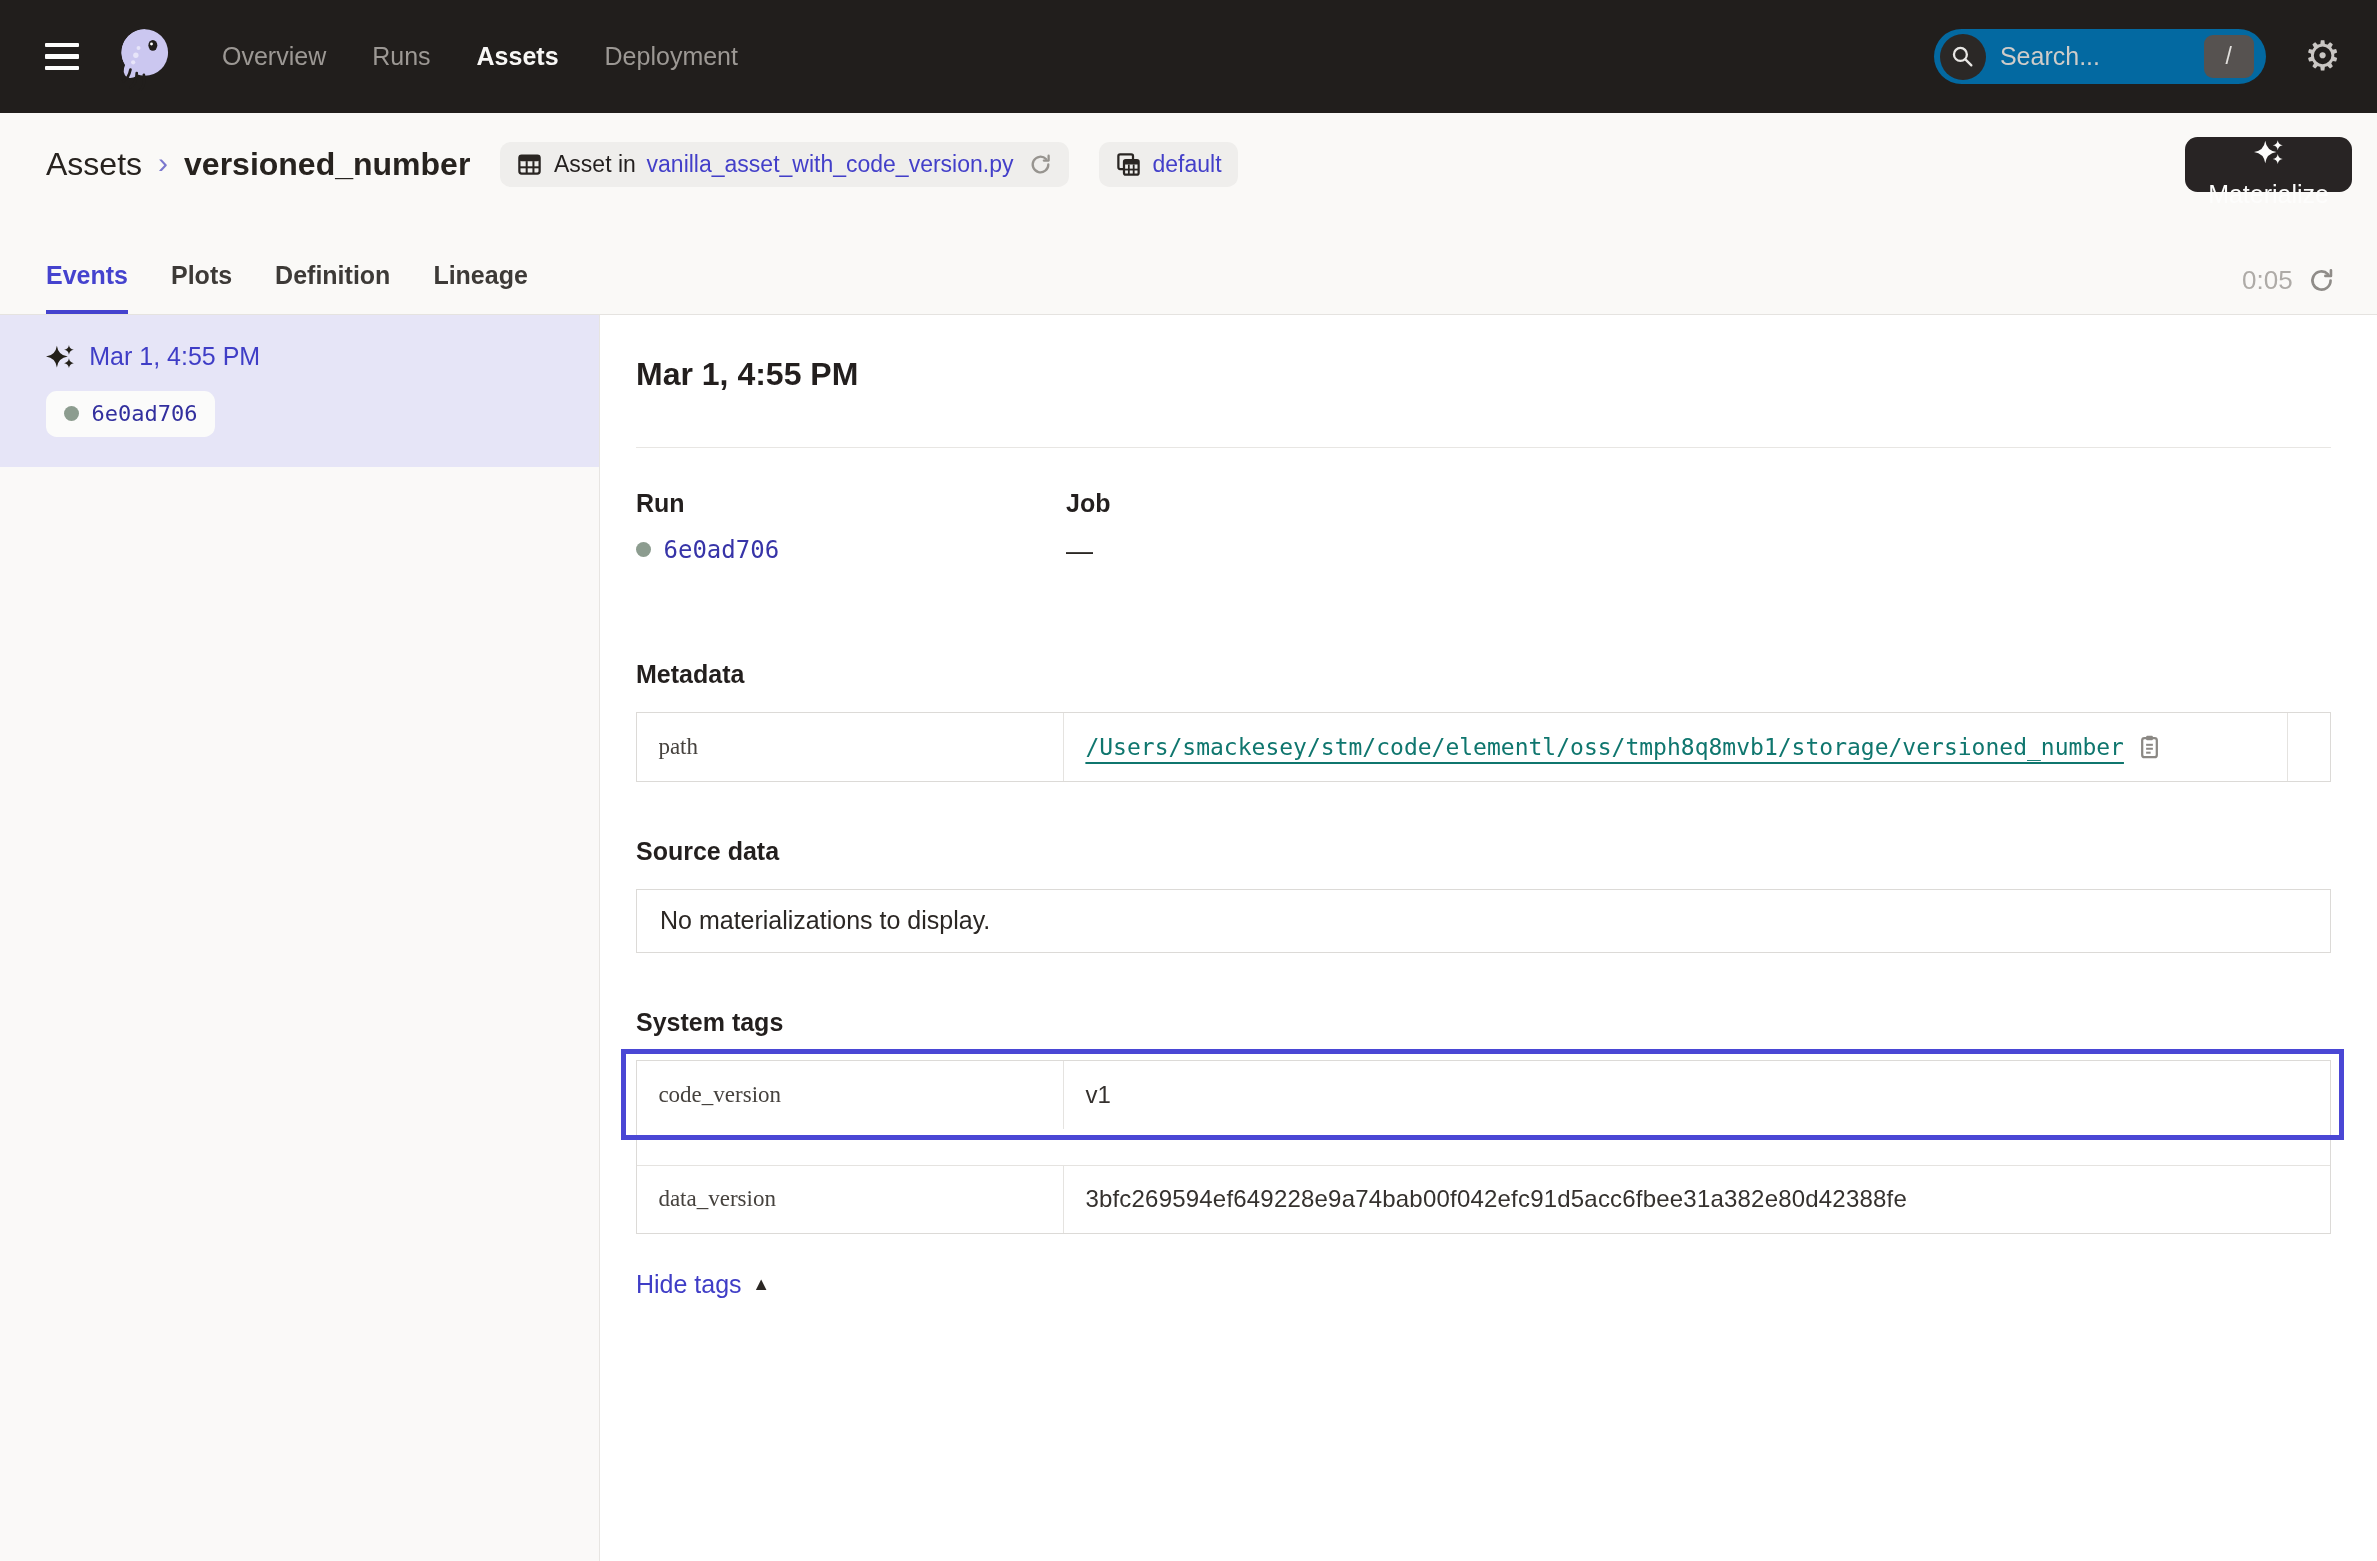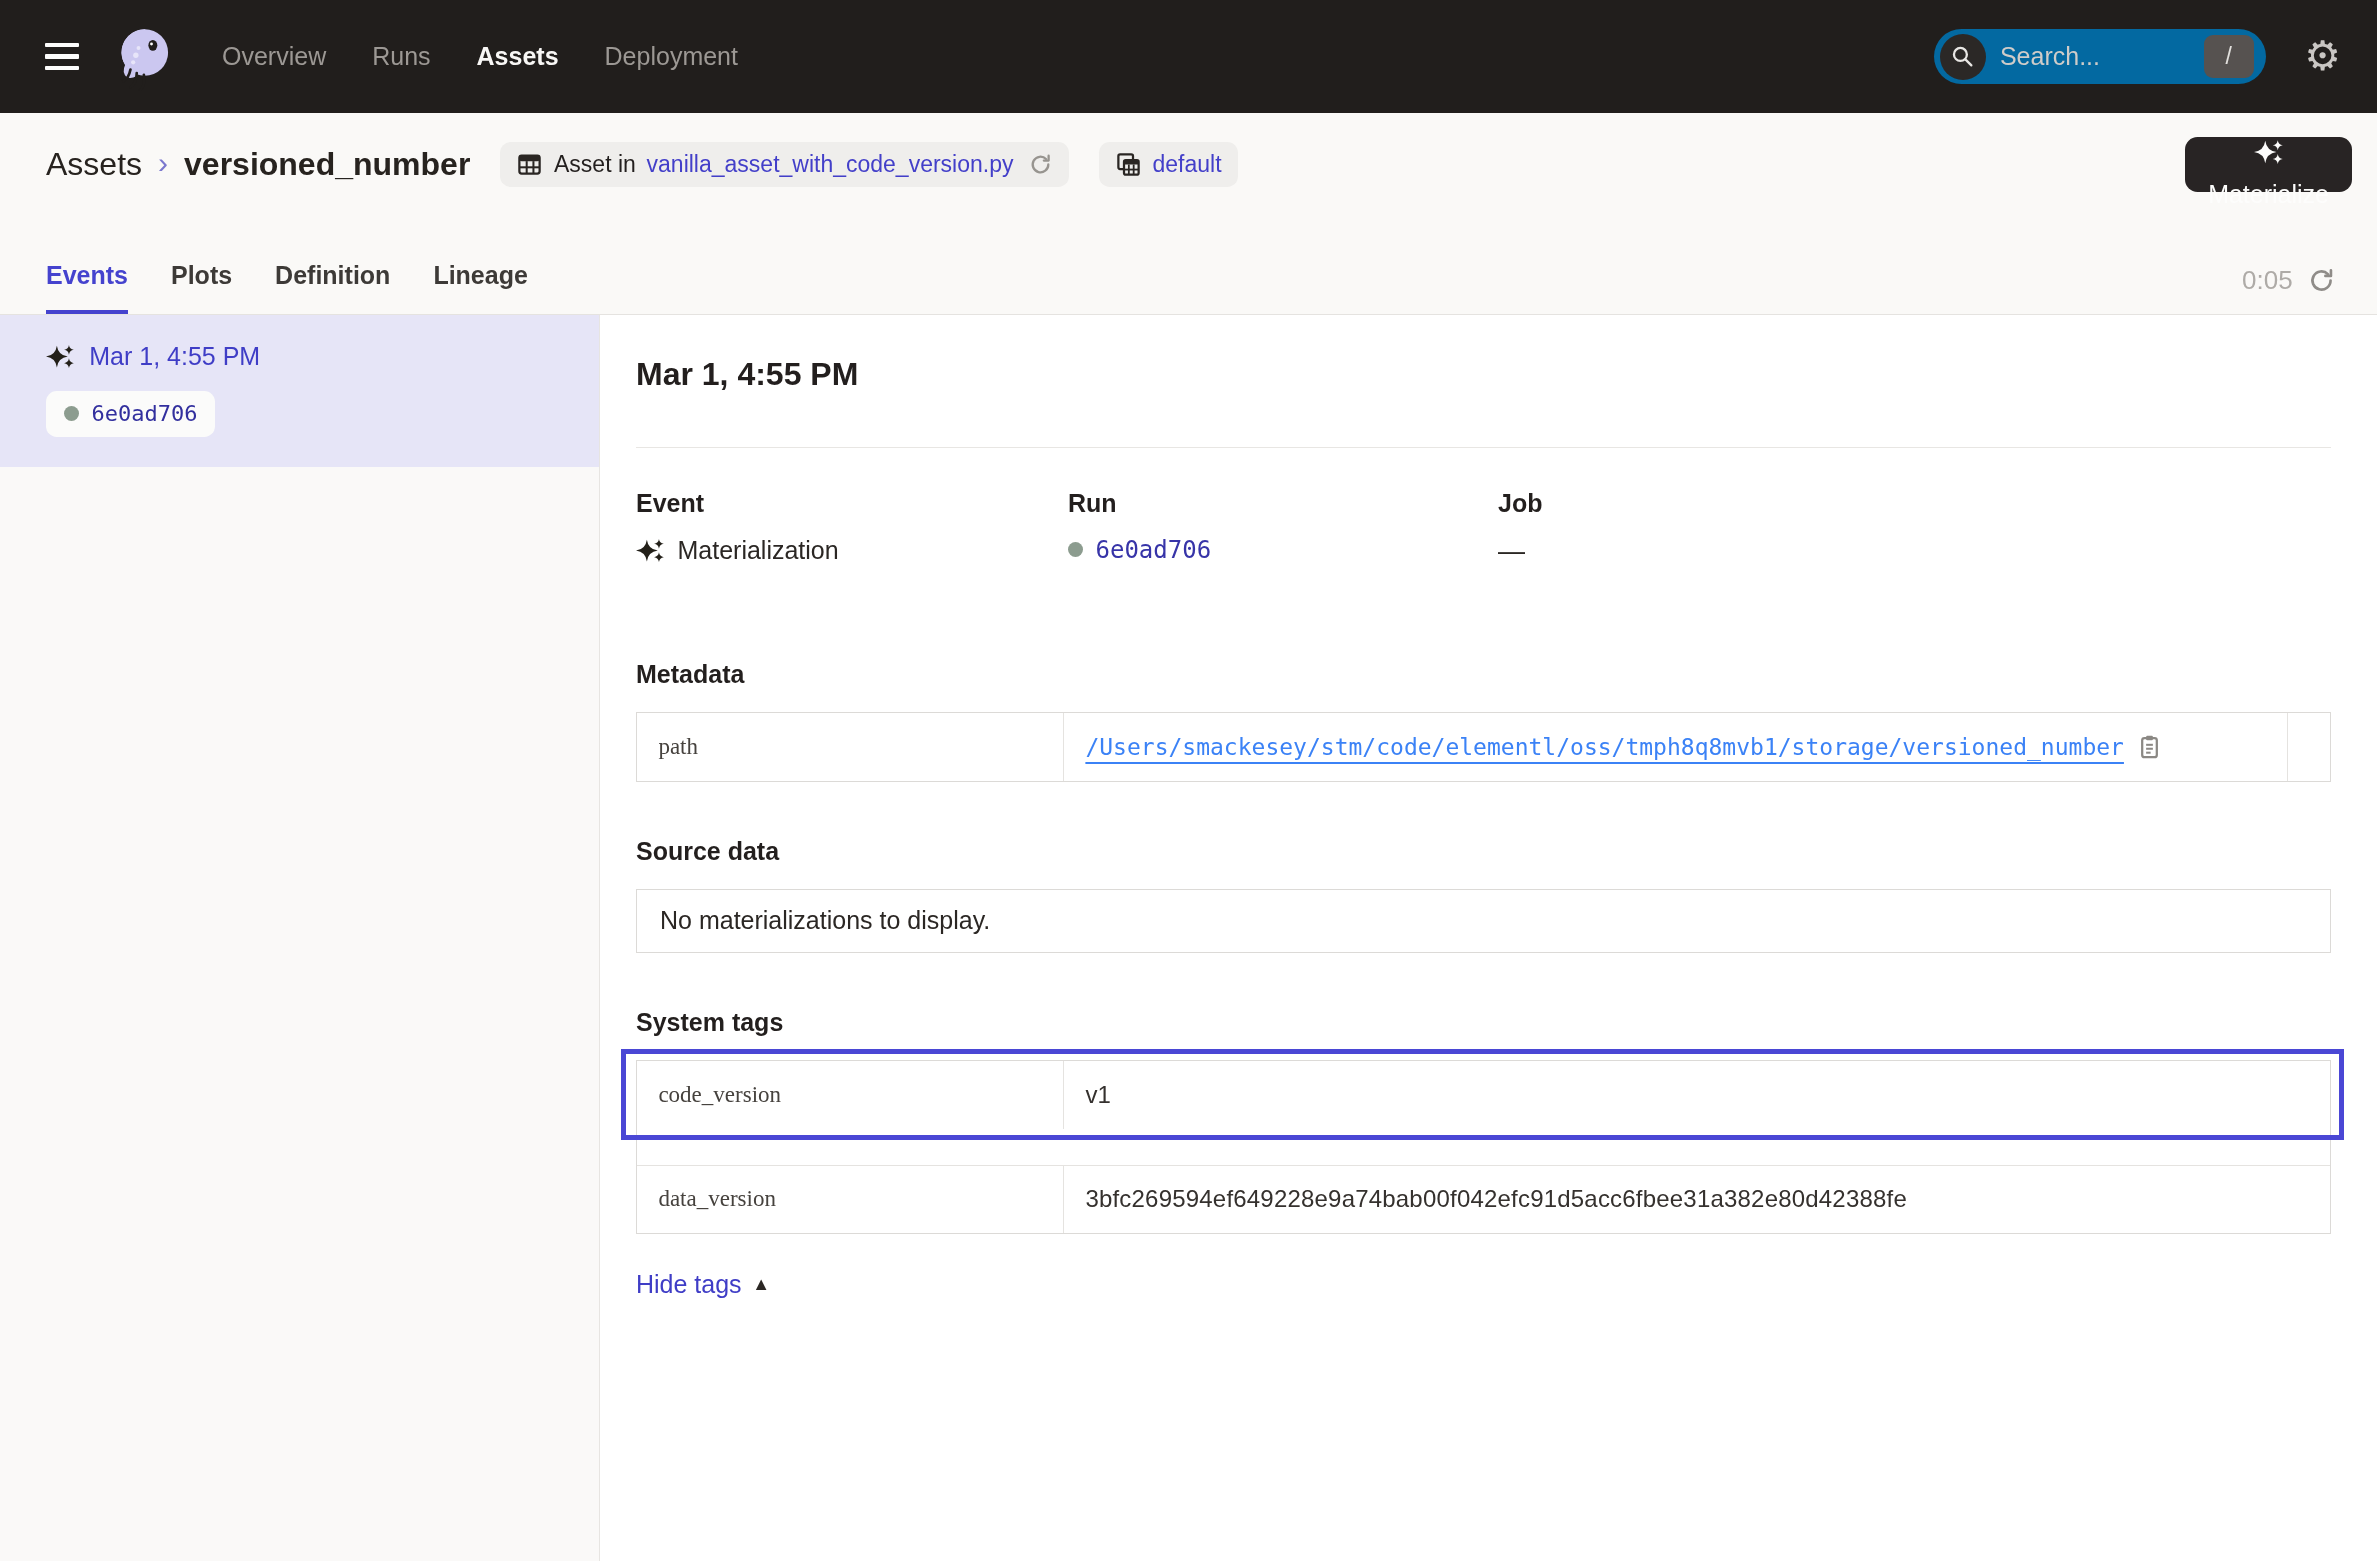--- a/index.html
+++ b/index.html
@@ -67,21 +67,21 @@
 
   .section-heading { font-size:25px; font-weight:700; color:#231f1e; }
   .metadata-heading { margin-top:93px; }
   .kv-table { border:1.8px solid #dcdad7; margin-top:23px; background:#fff; }
   .kv-row { display:grid; grid-template-columns:427px 1fr 43px; align-items:center; min-height:68px; position:relative; }
   .kv-row.two-col { grid-template-columns:427px 1fr; }
   .kv-row + .kv-row { border-top:0.9px solid #e5e3e0;margin-top:36px; }
   .kv-key { font-family:Liberation Serif, serif; font-size:23px; color:#46423e; padding:0 21.4px; align-self:stretch; display:flex; align-items:center; border-right:0.9px solid #e5e3e0; }
   .kv-value { padding:0 21.4px; display:flex; align-items:center; gap:12.5px; }
   .kv-end { align-self:stretch; border-left:0.9px solid #e5e3e0; }
-  .path-link { font-family:"DejaVu Sans Mono", monospace; font-size:23px; color:#3b82f6; text-decoration:underline; text-underline-offset:7.1px; text-decoration-thickness:1.8px; cursor:pointer; }
+  .path-link { font-family:"DejaVu Sans Mono", monospace; font-size:23px; color:#0f766e; text-decoration:underline; text-underline-offset:7.1px; text-decoration-thickness:1.8px; cursor:pointer; }
   .copy-icon { width:27px; height:27px; color:#8b8884; cursor:pointer; flex:none; }
   .tag-value { font-size:24px; color:#35312e; }
   .tag-value.mono-lite { letter-spacing:0.2px; }
   .kv-row.highlighted::after { content:""; position:absolute; left:-16px; right:-14.3px; top:-11.6px; bottom:-11.6px; border:5.4px solid #4a47d5; pointer-events:none; z-index:2; }
 
   .source-heading { margin-top:55px; }
   .empty-box { border:1.8px solid #dcdad7; margin-top:23px; height:64px; display:flex; align-items:center; padding:0 23px; font-size:25px; color:#2b2724; }
   .tags-heading { margin-top:55px; }
   .hide-tags { margin-top:36px; display:inline-flex; align-items:center; gap:10.7px; color:#3f3dc6; font-size:25px; cursor:pointer; }
   .caret-up { color:#2b2724; font-size:18px; }
@@ -218,33 +218,20 @@
         <span class="run-id">6e0ad706</span>
       </span>
     </div>
   </aside>
 
   <main class="main">
     <h1 class="main-title">Mar 1, 4:55 PM</h1>
     <div class="rule"></div>
 
     <div class="event-grid">
-      <div class="col-event">
-        <div class="col-label">Event</div>
-        <div class="col-value">
-          <span class="sparkle">
-            <svg viewBox="0 0 24 24" width="29" height="29" fill="currentColor">
-                <path d="M9 3 Q10.1 10.9 18 12 Q10.1 13.1 9 21 Q7.9 13.1 0 12 Q7.9 10.9 9 3 Z"></path>
-                <path d="M19 2.5 Q19.5 6 23 6.5 Q19.5 7 19 10.5 Q18.5 7 15 6.5 Q18.5 6 19 2.5 Z"></path>
-                <path d="M19 13.5 Q19.5 17 23 17.5 Q19.5 18 19 21.5 Q18.5 18 15 17.5 Q18.5 17 19 13.5 Z"></path>
-              </svg>
-          </span>
-          <span>Materialization</span>
-        </div>
-      </div>
       <div class="col-run">
         <div class="col-label">Run</div>
         <div class="col-value">
           <span class="dot"></span>
           <span class="run-link">6e0ad706</span>
         </div>
       </div>
       <div class="col-job">
         <div class="col-label">Job</div>
         <div class="col-value">

